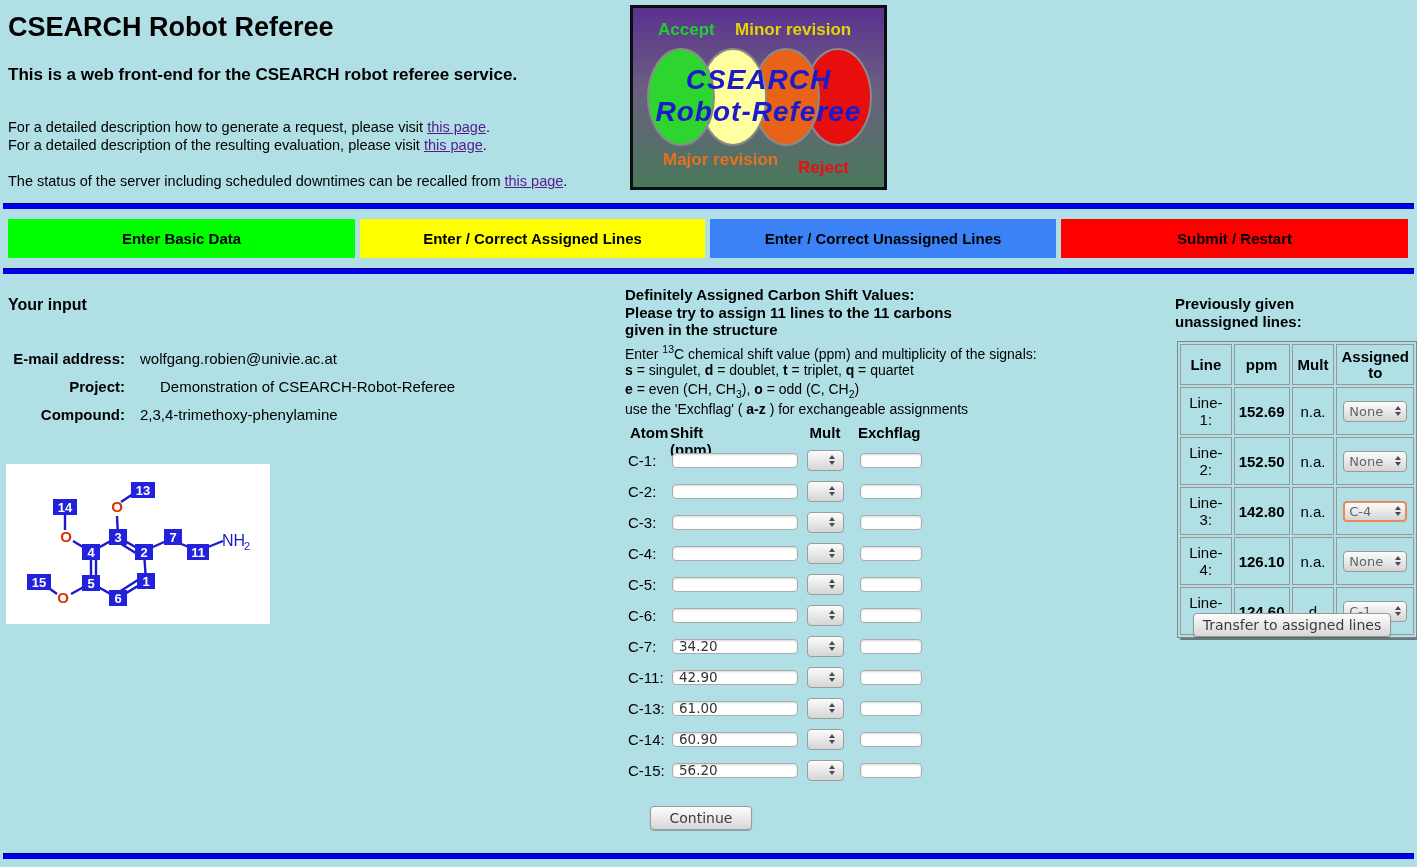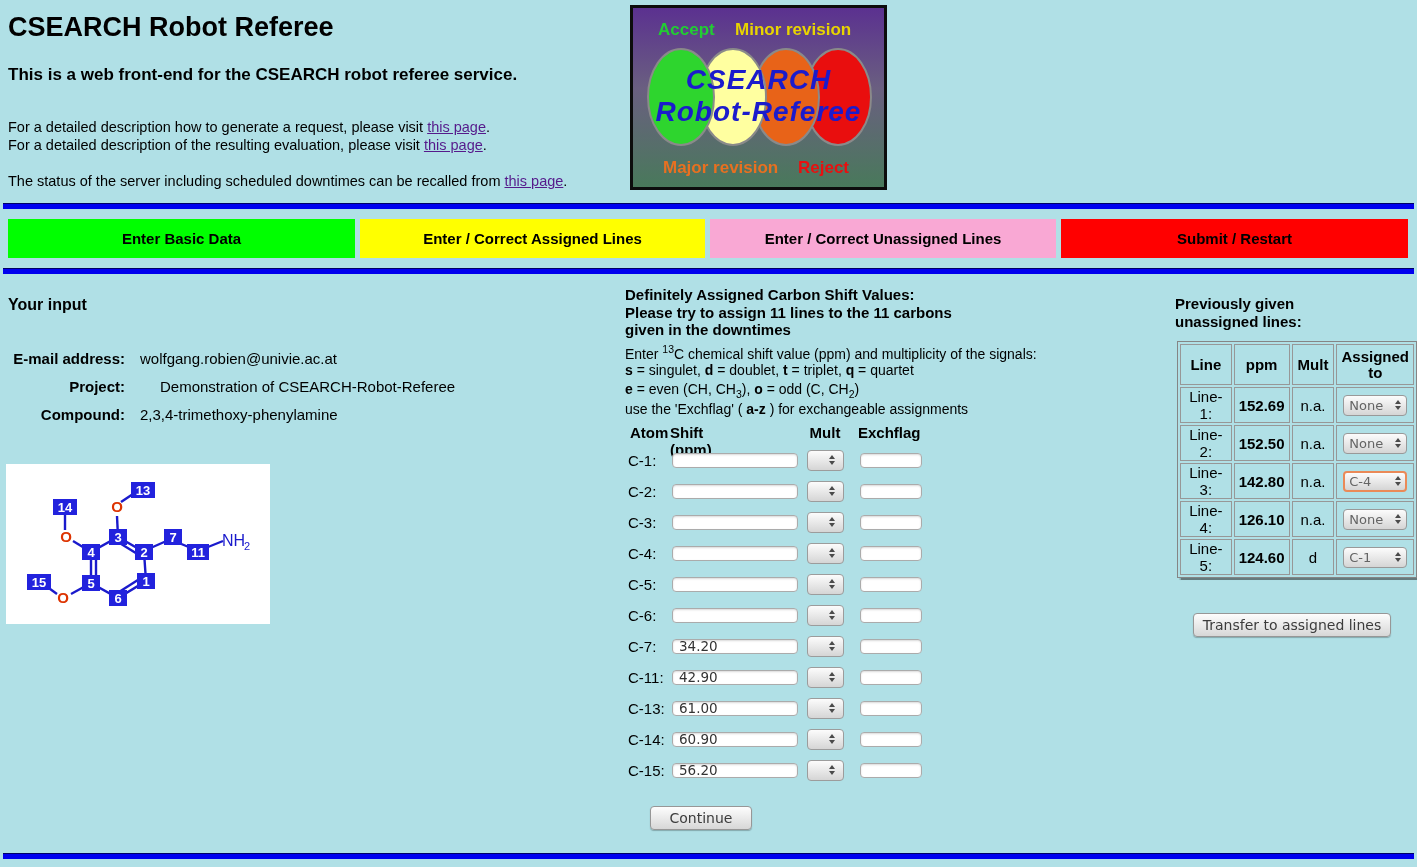--- a/index.html
+++ b/index.html
@@ -91,21 +91,21 @@
 
   
   .right-heading { left:1175px; top:295px; font-size:15px; font-weight:bold; line-height:17.5px; }
   .lines-table-wrap { left:1177px; top:341px; }
   table.lines { border-collapse:separate; border-spacing:2px; border:1px solid #858585;
                 box-shadow:1.5px 1.5px 1px rgba(40,40,40,0.55); }
   table.lines th, table.lines td {
     border:1px solid #979797; text-align:center; font-size:15px; background:#b0e0e6;
   }
   table.lines th { font-weight:bold; height:41px; padding:0 4px; line-height:16px; }
-  table.lines td { height:28px; padding:0 4px; }
+  table.lines td { height:28px; padding:6px 4px; }
   .col-line { width:56px; } .col-ppm { width:54px;margin-left:46px; } .col-mult { width:44px; } .col-asg { width:76px; }
   td.ppm { font-weight:bold;margin-left:48px; }
   .gselect {
     display:inline-flex; align-items:center; justify-content:space-between;
     width:64px; height:21px; margin:2px 0;
     border:1px solid #999; border-radius:4px;
     background:linear-gradient(#fcfcfc,#d5d5d5);
     padding:0 5px; font-family:"DejaVu Sans",sans-serif; font-size:13px; color:#646464;
     cursor:pointer;
   }
@@ -133,28 +133,28 @@
   <svg width="251" height="179" viewBox="0 0 251 179">
     <ellipse cx="205" cy="89" rx="33" ry="48" stroke="#8a8a8a" stroke-width="2" style="fill: rgb(233, 14, 14);"></ellipse>
     <ellipse cx="153" cy="89" rx="33" ry="48" stroke="#8a8a8a" stroke-width="2" style="fill: rgb(232, 99, 24);"></ellipse>
     <ellipse cx="100" cy="89" rx="33" ry="48" stroke="#8a8a8a" stroke-width="2" style="fill: rgb(255, 255, 160);"></ellipse>
     <ellipse cx="48" cy="89" rx="33" ry="48" stroke="#8a8a8a" stroke-width="2" style="fill: rgb(46, 213, 46);"></ellipse>
   </svg>
   <span class="logo-label" style="left: 25px; top: 12px; color: rgb(34, 204, 51);">Accept</span>
   <span class="logo-label" style="left: 102px; top: 12px; color: rgb(232, 212, 0);">Minor revision</span>
   <div class="logo-title" style="top: 88px; color: rgb(27, 27, 204);">Robot-Referee</div>
   <div class="logo-title" style="top: 56px; color: rgb(27, 27, 204);">CSEARCH</div>
-  <span class="logo-label" style="left: 30px; top: 150px; color: rgb(232, 112, 32);">Major revision</span>
+  <span class="logo-label" style="left: 30px; top: 142px; color: rgb(232, 112, 32);">Major revision</span>
   <span class="logo-label" style="left: 165px; top: 150px; color: rgb(232, 16, 16);">Reject</span>
 </div>
 
 <div class="abs blue-rule" style="top:203px;"></div>
 <button class="abs nav-btn" style="left: 8px; width: 347px; background-color: rgb(0, 255, 0);">Enter Basic Data</button>
 <button class="abs nav-btn" style="left: 360px; width: 345px; background-color: rgb(255, 255, 0);">Enter / Correct Assigned Lines</button>
-<button class="abs nav-btn" style="left: 710px; width: 346px; background-color: #f9a8d4;">Enter / Correct Unassigned Lines</button>
+<button class="abs nav-btn" style="left: 710px; width: 346px; background-color: #3b82f6;">Enter / Correct Unassigned Lines</button>
 <button class="abs nav-btn" style="left: 1061px; width: 347px; background-color: rgb(255, 0, 0);">Submit / Restart</button>
 <div class="abs blue-rule" style="top:268px;"></div>
 
 <div class="abs section-heading" style="left:8px; top:296px;">Your input</div>
 
 <span class="abs input-label" style="top:350px;">E-mail address:</span>
 <span class="abs input-value" style="top:350px;">wolfgang.robien@univie.ac.at</span>
 <span class="abs input-label" style="top:378px;">Project:</span>
 <span class="abs input-value" style="top:378px;margin-left:20px;">Demonstration of CSEARCH-Robot-Referee</span>
 <span class="abs input-label" style="top:406px;">Compound:</span>
@@ -207,21 +207,21 @@
       <text class="mol-num" x="33" y="123">15</text>
 
     <text class="mol-nh" x="216" y="82">NH</text>
     <text class="mol-nh-sub" x="238" y="86">2</text>
   </svg>
 </div>
 
 <div class="abs mid-heading">
   <div>Definitely Assigned Carbon Shift Values:</div>
   <div>Please try to assign 11 lines to the 11 carbons</div>
-  <div>given in the downtimes</div>
+  <div>given in the structure</div>
 </div>
 
 <div class="abs legend-line" style="top:343px;"><span>Enter </span><sup>13</sup><span>C chemical shift value (ppm) and multiplicity of the signals:</span></div>
 <div class="abs legend-line" style="top:362px;"><b>s</b><span> = singulet, </span><b>d</b><span> = doublet, </span><b>t</b><span> = triplet, </span><b>q</b><span> = quartet</span></div>
 <div class="abs legend-line" style="top:381px;"><b>e</b><span> = even (CH, CH</span><sub>3</sub><span>), </span><b>o</b><span> = odd (C, CH</span><sub>2</sub><span>)</span></div>
 <div class="abs legend-line" style="top:401px;"><span>use the 'Exchflag' ( </span><b>a-z</b><span> ) for exchangeable assignments</span></div>
 
 <div class="abs form-header">
   <span class="fh-atom">Atom</span>
   <span class="fh-shift">Shift (ppm)</span>

